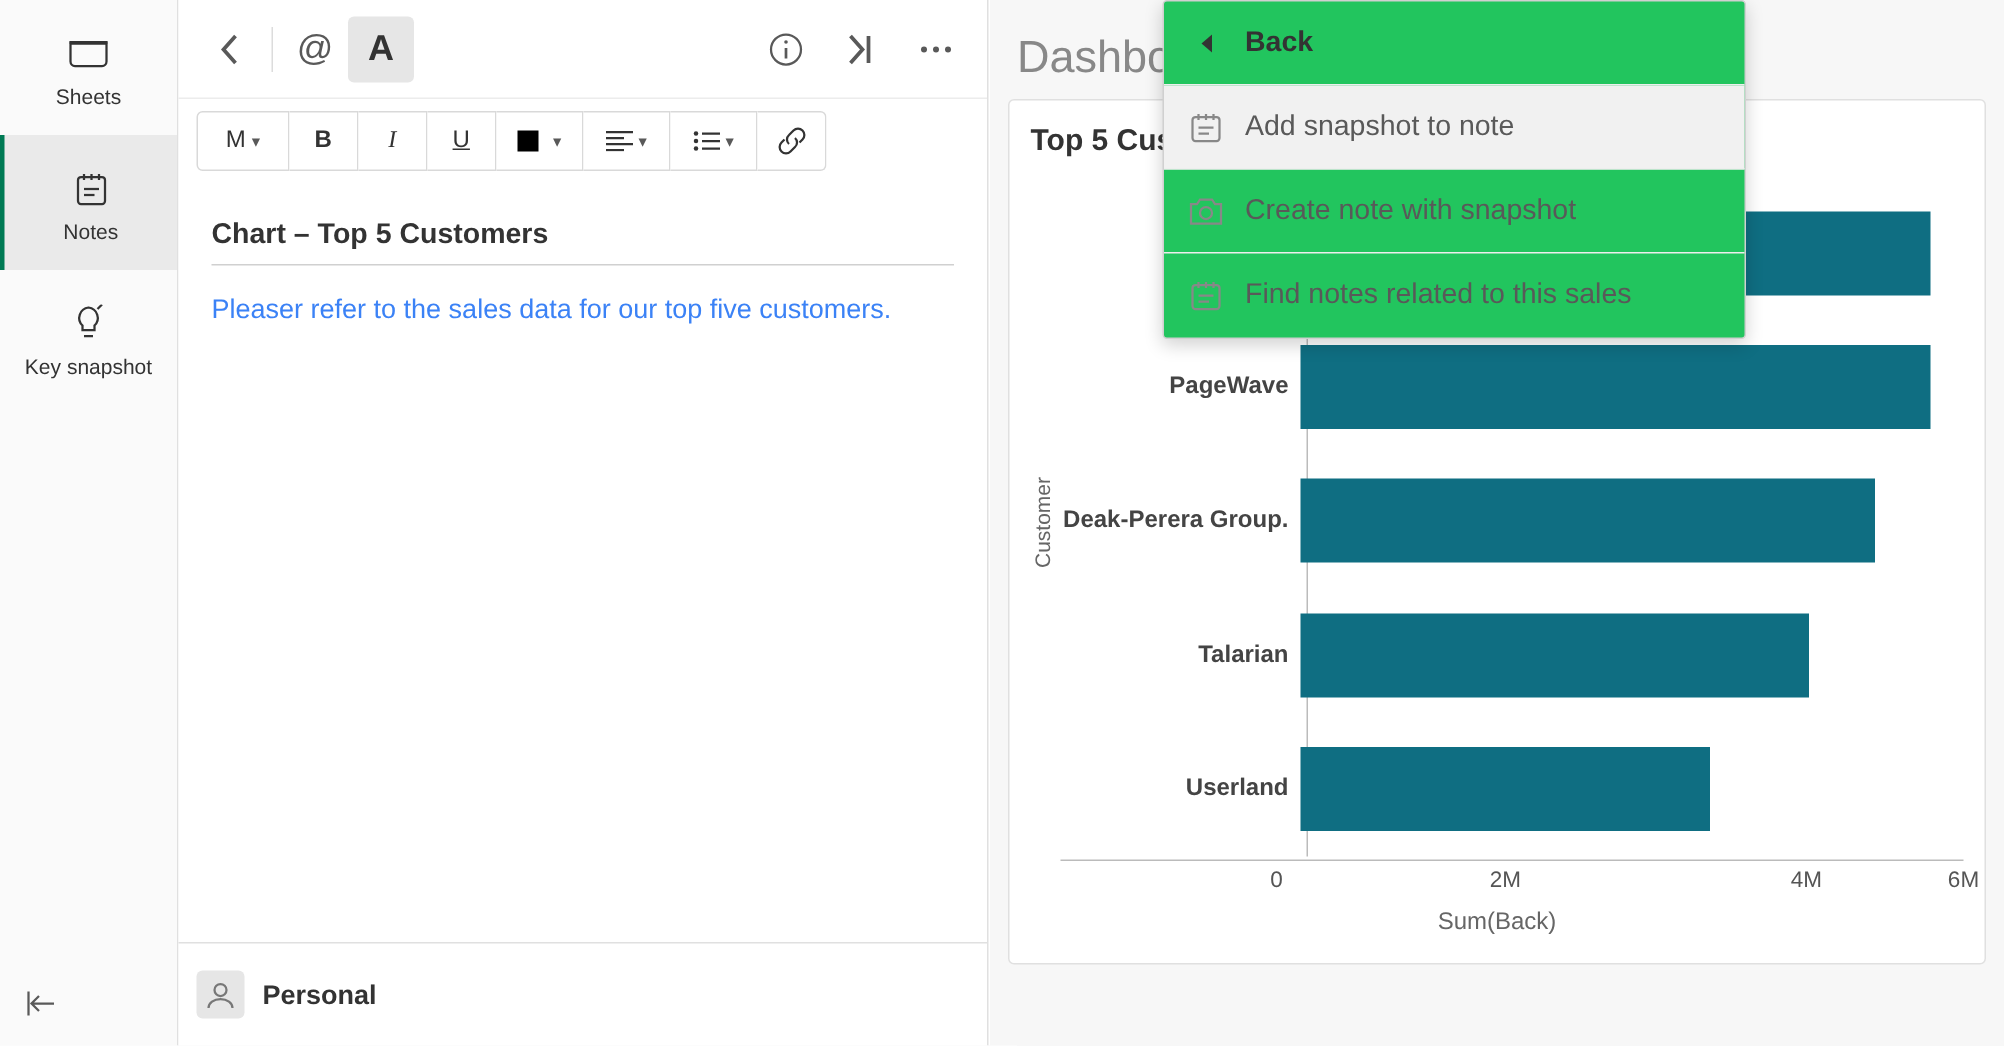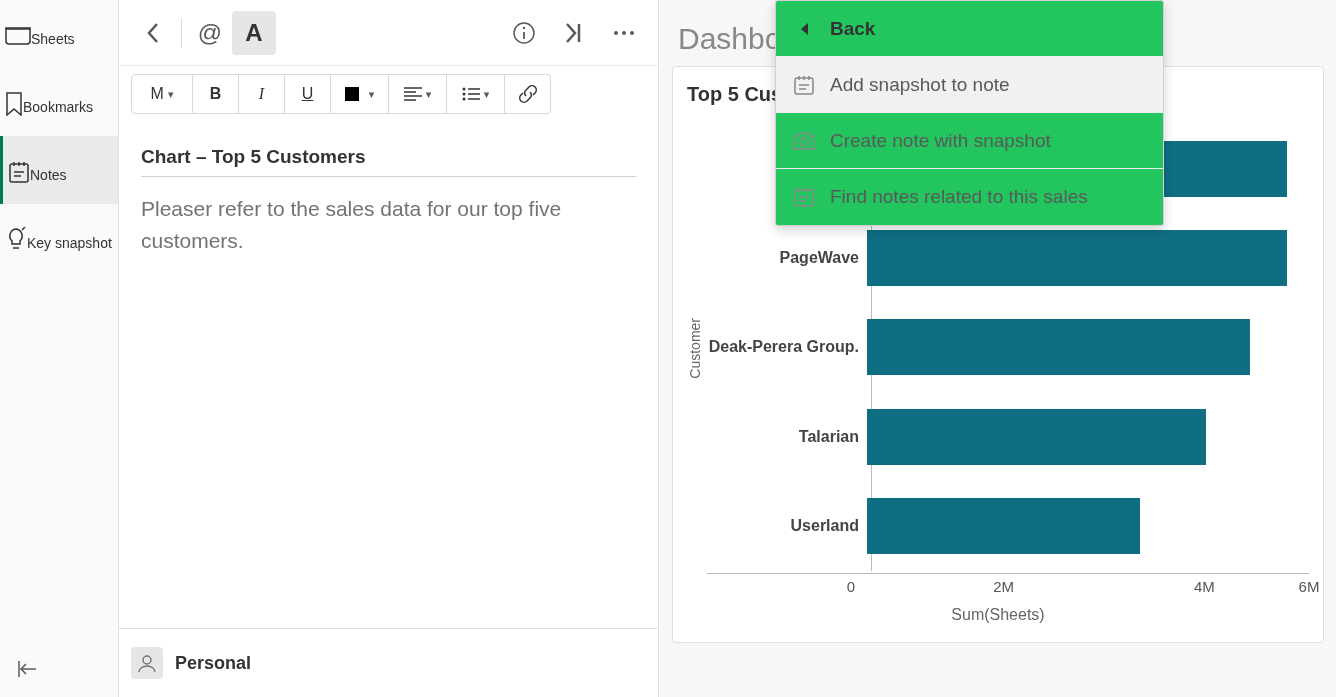--- a/index.html
+++ b/index.html
@@ -20,21 +20,21 @@
   top: 0;
   width: 119px;
   height: 697px;
   background: #fafafa;
   border-right: 1px solid #e0e0e0;
   display: flex;
   flex-direction: column;
 }
 .sidebar-item {
   display: flex;
-  flex-direction: row;
+  flex-direction: column;
   align-items: center;
   padding: 22px 5px 18px;
   cursor: pointer;
   color: #333;
   font-size: 14px;
 }
 .sidebar-item.active {
   background: #eaeaea;
   border-left: 3px solid #007a54;
   margin-left: 0;
@@ -151,22 +151,22 @@
 }
 .note-title {
   font-size: 19px;
   font-weight: 600;
   color:#333;
   padding-bottom: 8px;
   border-bottom: 1px solid #d0d0d0;
   margin-bottom: 16px;
 }
 .note-body {
-  font-size: 21px;
-  color:#737373;
+  font-size: 18px;
+  color:#3b82f6;
   line-height:1.5;
 }
 
 .note-footer {
   height: 69px;
   border-top:1px solid #e0e0e0;
   display:flex;
   align-items:center;
   padding: 0 12px;
   gap:12px;
@@ -335,28 +335,20 @@
 
 <div class="sidebar">
   <div class="sidebar-item">
     <div class="icon-wrap">
       <svg width="26" height="20" viewBox="0 0 26 20">
           <path d="M1 3 h24 v12 a3 3 0 0 1 -3 3 h-18 a3 3 0 0 1 -3 -3 Z" fill="none" stroke="#333" stroke-width="1.5"></path>
           <path d="M1 3 v-1 h24 v1" fill="none" stroke="#333" stroke-width="1.5"></path>
         </svg>
     </div>
     <span class="label">Sheets</span>
-  </div>
-  <div class="sidebar-item">
-    <div class="icon-wrap">
-      <svg width="18" height="24" viewBox="0 0 18 24">
-          <path d="M2 1 h14 v22 l-7 -6 l-7 6 Z" fill="none" stroke="#333" stroke-width="1.5"></path>
-        </svg>
-    </div>
-    <span class="label">Bookmarks</span>
   </div>
   <div class="sidebar-item active">
     <div class="icon-wrap">
       <svg width="22" height="24" viewBox="0 0 22 24">
           <rect x="2" y="4" width="18" height="18" rx="2" fill="none" stroke="#333" stroke-width="1.5"></rect>
           <line x1="6" y1="2" x2="6" y2="6" stroke="#333" stroke-width="1.5"></line>
           <line x1="11" y1="2" x2="11" y2="6" stroke="#333" stroke-width="1.5"></line>
           <line x1="16" y1="2" x2="16" y2="6" stroke="#333" stroke-width="1.5"></line>
           <line x1="6" y1="12" x2="16" y2="12" stroke="#333" stroke-width="1.5"></line>
           <line x1="6" y1="16" x2="13" y2="16" stroke="#333" stroke-width="1.5"></line>
@@ -520,21 +512,21 @@
             </div>
           </div>
         </div>
     </div>
     <div class="x-axis" id="x-axis">
         <div class="x-tick" style="left: 0%;">0</div>
         <div class="x-tick" style="left: 33.3333%;">2M</div>
         <div class="x-tick" style="left: 66.6667%; margin-left: 48px;">4M</div>
         <div class="x-tick" style="left: 100%;">6M</div>
       </div>
-    <div class="x-axis-label">Sum(Sheets)</div>
+    <div class="x-axis-label">Sum(Back)</div>
   </div>
 </div>
 
 <div class="context-menu">
   <div class="menu-item back">
     <div class="menu-icon">
       <svg width="10" height="14" viewBox="0 0 10 14">
           <path d="M9 1 L2 7 L9 13 Z" fill="#333"></path>
         </svg>
     </div>

